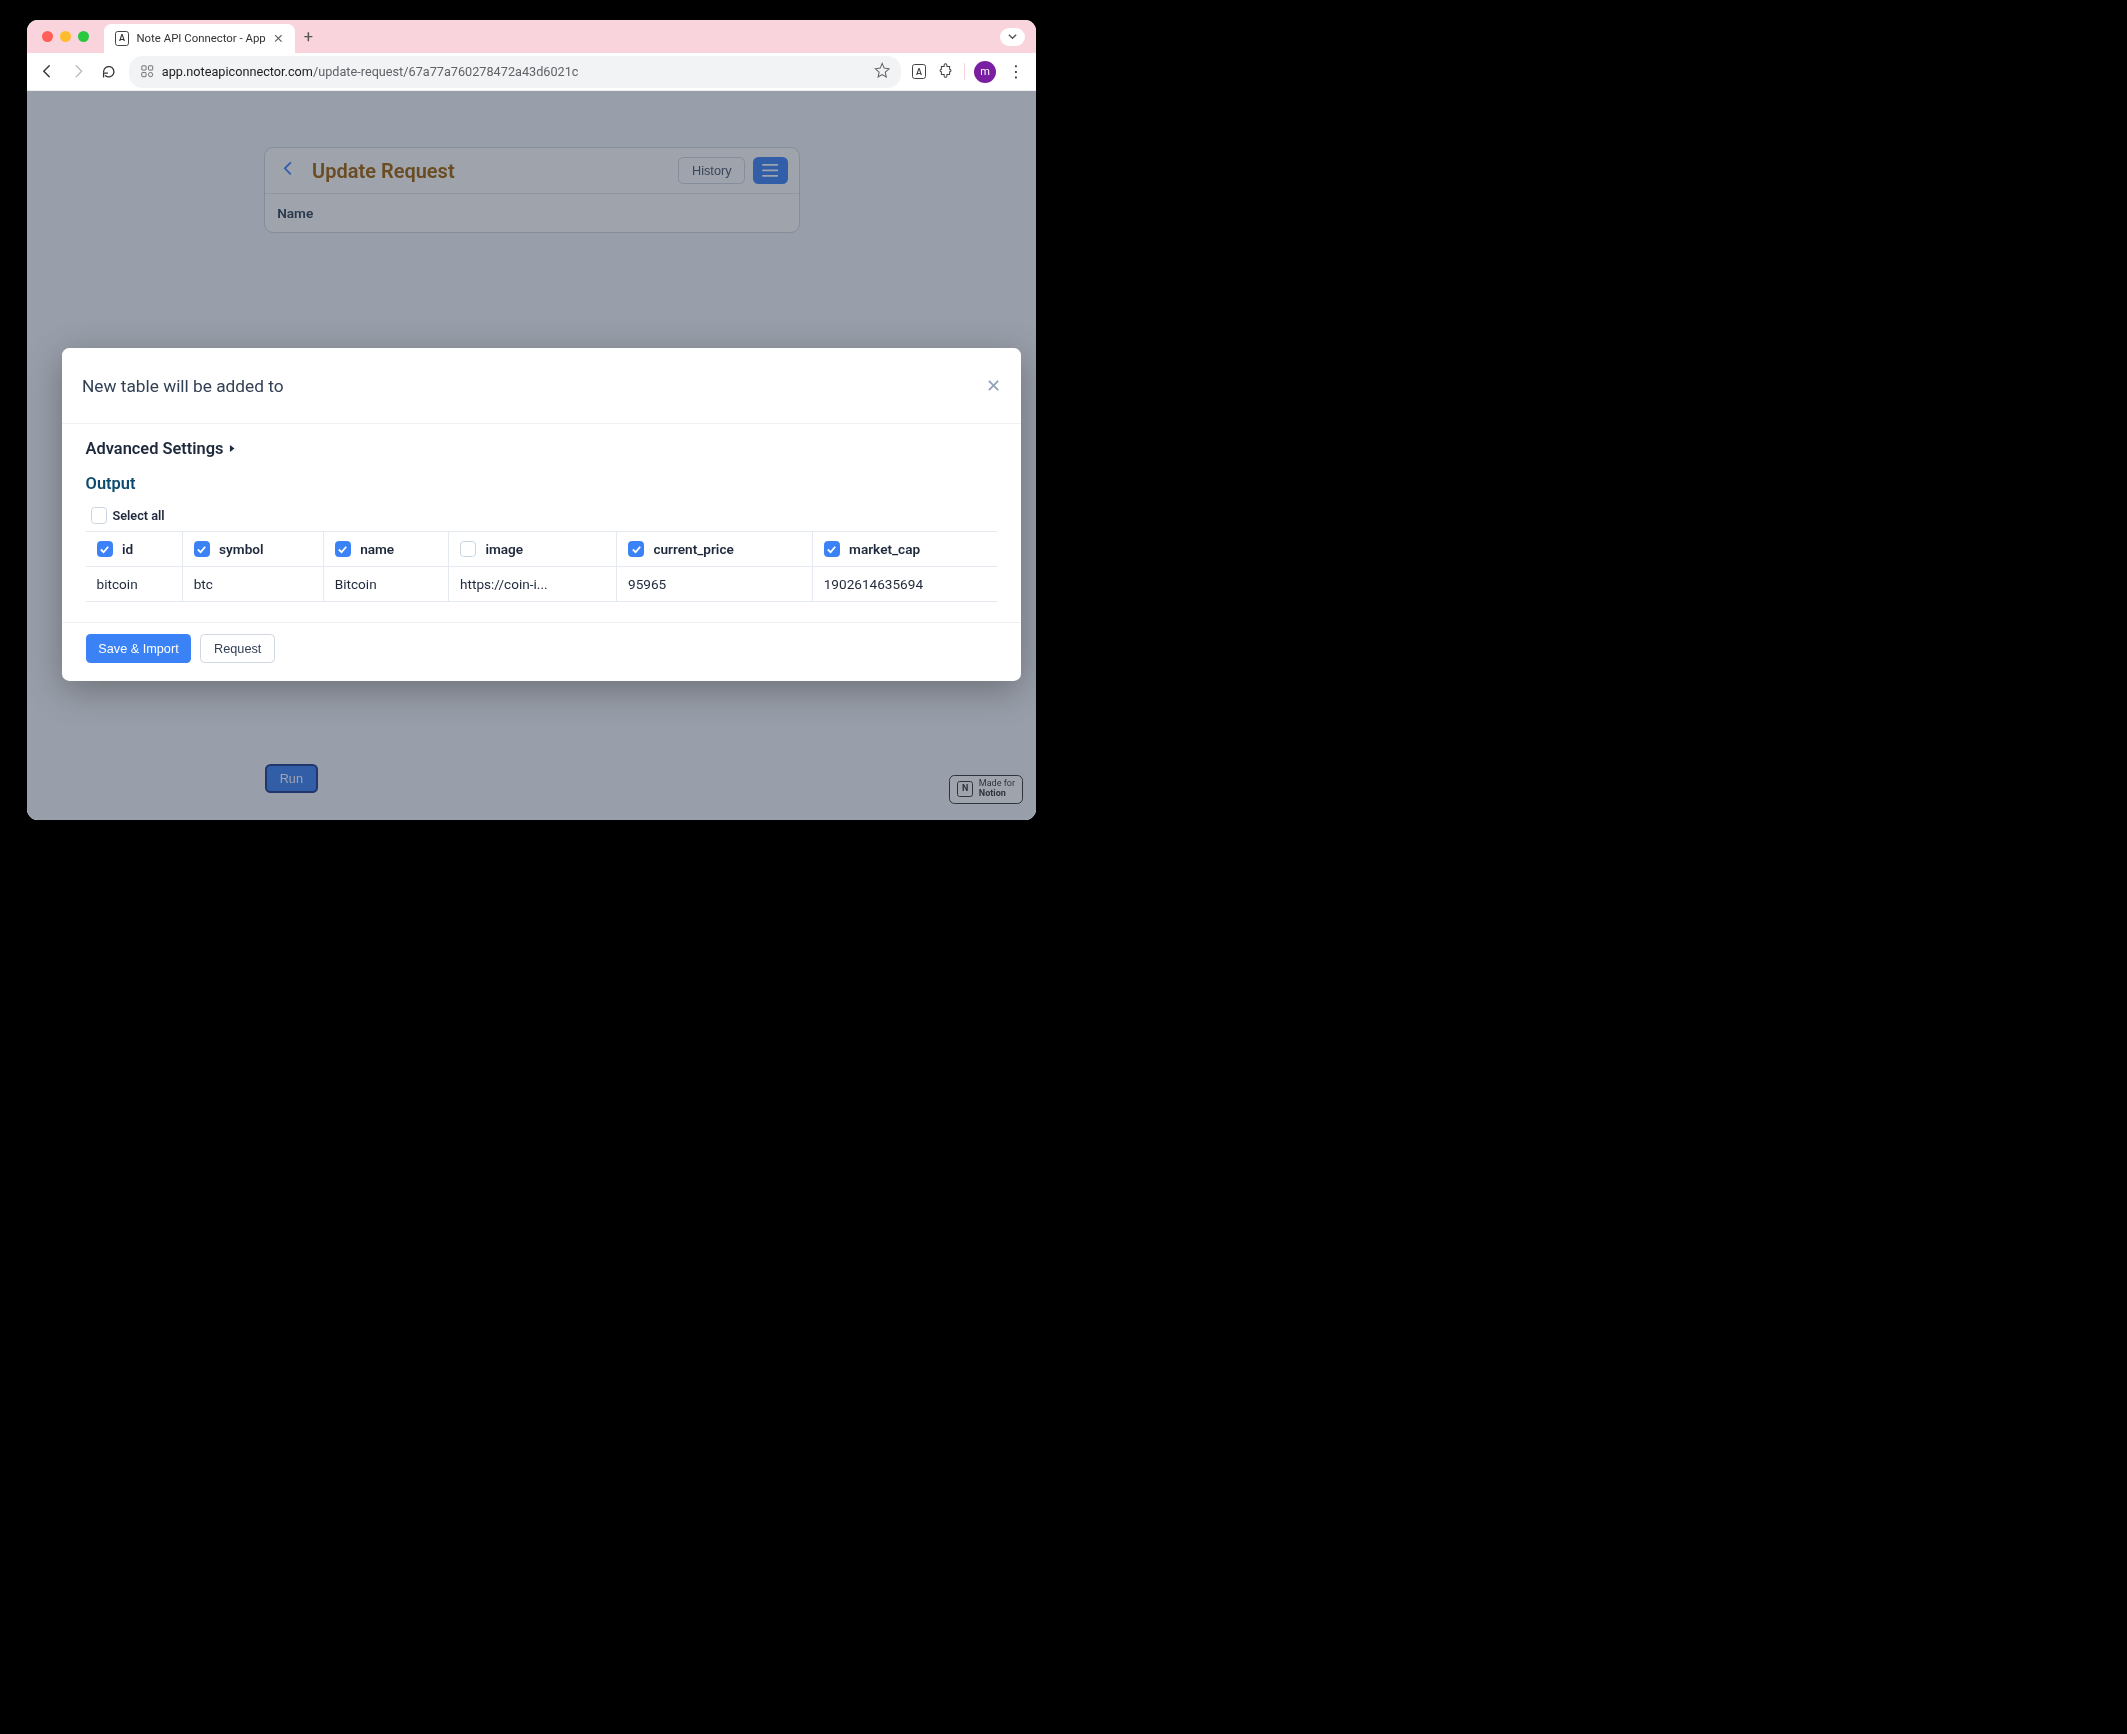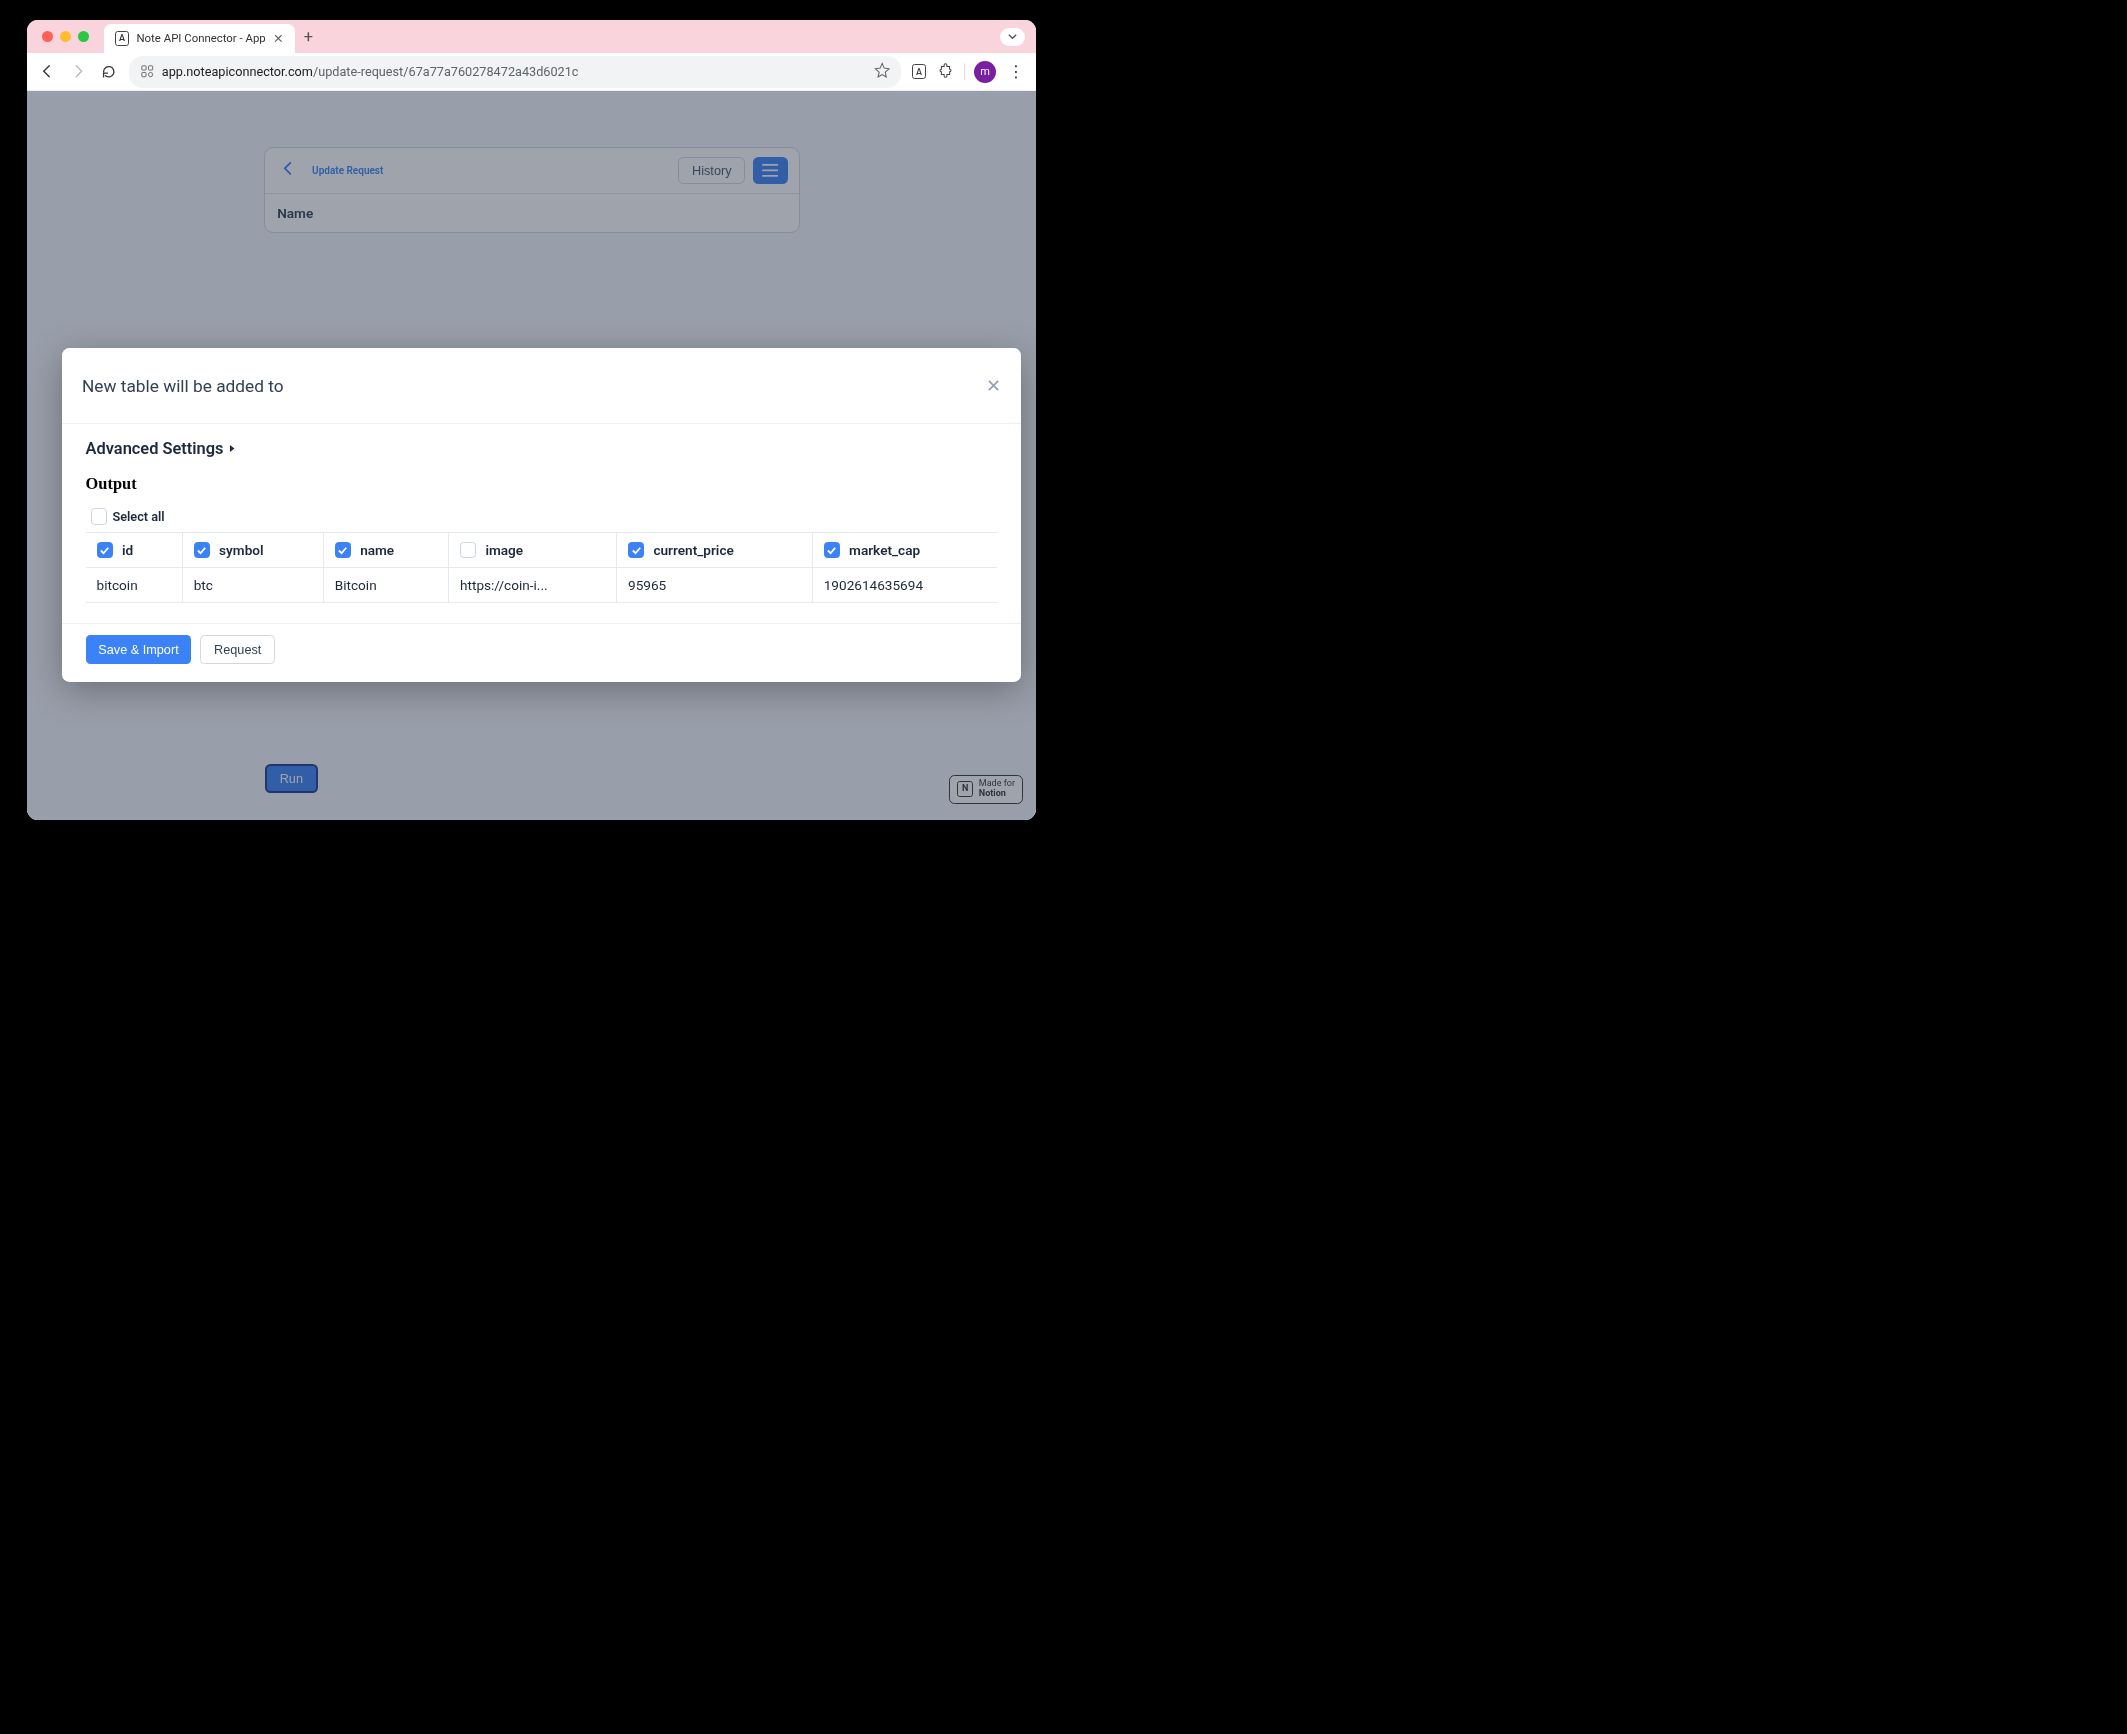--- a/index.html
+++ b/index.html
@@ -145,21 +145,21 @@
       overflow: hidden;
     }
     .card-header {
       display: flex;
       align-items: center;
       padding: 9px 11px;
       border-bottom: 0.9px solid #e5e9f0;
       gap: 11px;
     }
     .back-chevron { color: #3b82f6; cursor: pointer; padding: 3.6px 7.3px; }
-    .card-title { font-size: 10px; font-weight: 600; color: #3b82f6; }
+    .card-title { font-size: 20px; font-weight: 600; color: #a16207; }
     .card-header-right { margin-left: auto; display: flex; gap: 7.3px; }
     .history-btn {
       border: 0.9px solid #d0d7e2;
       background: #fff;
       padding: 4.5px 12.7px;
       border-radius: 5.5px;
       font-size: 12.7px;
       color: #475569;
       cursor: pointer;
     }
@@ -260,23 +260,22 @@
       color: #1e293b;
       display: flex;
       align-items: center;
       gap: 5.5px;
       cursor: pointer;
       margin-bottom: 16.4px;
     }
     .output-heading {
       font-size: 16.4px;
       font-weight: 600;
-      color: #000000;
+      color: #0c4a6e;
       margin-bottom: 14.5px;
-      font-family: Liberation Serif, serif;
     }
     .select-all-row {
       display: flex;
       align-items: center;
       gap: 5px;
       padding: 0 5.5px 7.3px;
       font-size: 12.7px;
       font-weight: 600;
       color: #1e293b;
     }

